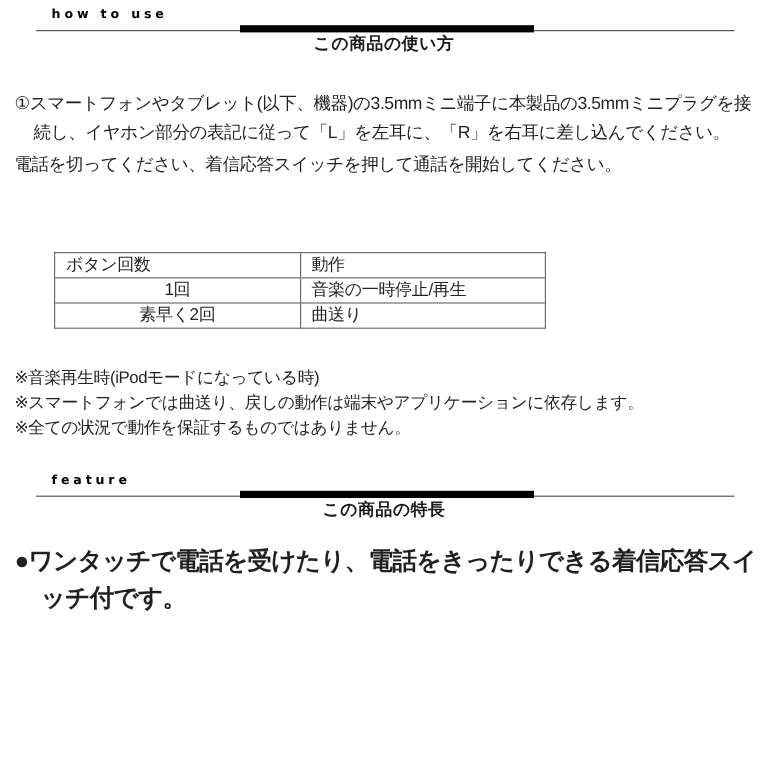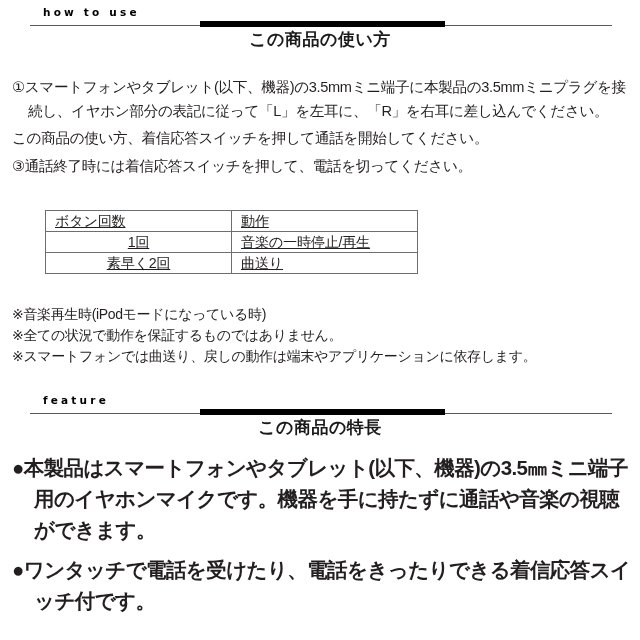--- a/index.html
+++ b/index.html
@@ -57,21 +57,21 @@
     height: 6px;
     background: #000000;
   }
   .band-title {
     position: absolute;
     left: 0;
     right: 0;
     top: 28px;
     text-align: center;
     font-family: "Liberation Serif", "DejaVu Serif", serif;
-    font-size: 17px;
+    font-size: 14px;
     font-weight: 700;
     letter-spacing: 0.5px;
     color: #1a1a1a;
   }
 
   
   .howto-list {
     position: absolute;
     left: 12px;
     top: 72px;
@@ -96,24 +96,23 @@
     font-weight: 700;
     letter-spacing: -0.4px;
     color: #231f20;
   }
 
   
   .switch-table {
     position: absolute;
     left: 45px;
     top: 210px;
-    width: 373px;
+    width: 410px;
     border-collapse: collapse;
     table-layout: fixed;
-    text-decoration: underline;
   }
   .switch-table td {
     border: 1px solid #6d6e71;
     height: 20px;
     font-size: 14.2px;
     letter-spacing: -0.3px;
     color: #231f20;
     padding: 0;
     line-height: 20px;
   }
@@ -176,22 +175,21 @@
 
   <div class="band">
     <div class="band-eyebrow">how to use</div>
     <div class="band-rule"></div>
     <div class="band-bar"></div>
     <div class="band-title">この商品の使い方</div>
   </div>
 
   <div class="howto-list">
     <p class="howto-item">①スマートフォンやタブレット(以下、機器)の3.5mmミニ端子に本製品の3.5mmミニプラグを接続し、イヤホン部分の表記に従って「L」を左耳に、「R」を右耳に差し込んでください。</p>
-    <p class="howto-item">この商品の使い方、着信応答スイッチを押して通話を開始してください。</p>
-    <p class="howto-item">③通話終了時には着信応答スイッチを押して、電話を切ってください。</p>
+    <p class="howto-item">電話を切ってください、着信応答スイッチを押して通話を開始してください。</p>
   </div>
 
 
   <table class="switch-table">
     <tbody>
       <tr>
         <td class="col-b" style="padding-left:9px;">ボタン回数</td>
         <td class="col-b">動作</td>
       </tr>
       <tr>
@@ -200,29 +198,28 @@
       </tr>
       <tr>
         <td class="col-a">素早く2回</td>
         <td class="col-b">曲送り</td>
       </tr>
     </tbody>
   </table>
 
   <div class="notes">
     <p class="note-line">※音楽再生時(iPodモードになっている時)</p>
+    <p class="note-line">※スマートフォンでは曲送り、戻しの動作は端末やアプリケーションに依存します。</p>
     <p class="note-line">※全ての状況で動作を保証するものではありません。</p>
-    <p class="note-line">※スマートフォンでは曲送り、戻しの動作は端末やアプリケーションに依存します。</p>
   </div>
 
   <div class="band band-feature">
     <div class="band-eyebrow">feature</div>
     <div class="band-rule"></div>
     <div class="band-bar"></div>
     <div class="band-title">この商品の特長</div>
   </div>
 
   <div class="features">
-    <p class="feature-item">●本製品はスマートフォンやタブレット(以下、機器)の3.5㎜ミニ端子用のイヤホンマイクです。機器を手に持たずに通話や音楽の視聴ができます。</p>
     <p class="feature-item">●ワンタッチで電話を受けたり、電話をきったりできる着信応答スイッチ付です。</p>
   </div>
 
 </div>
 
 </body></html>

